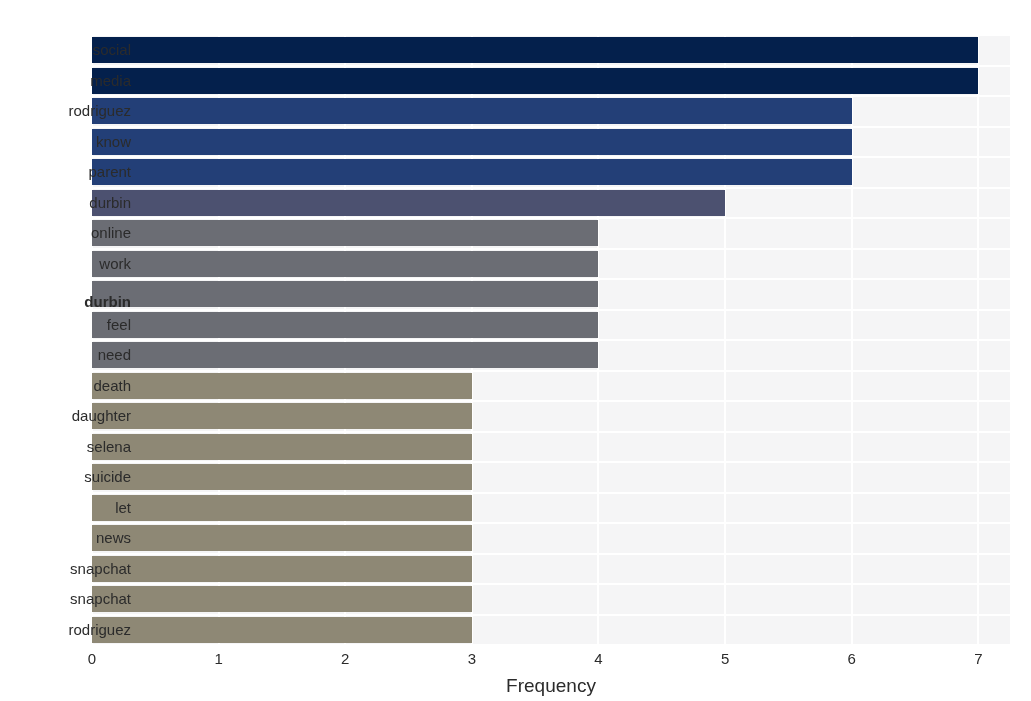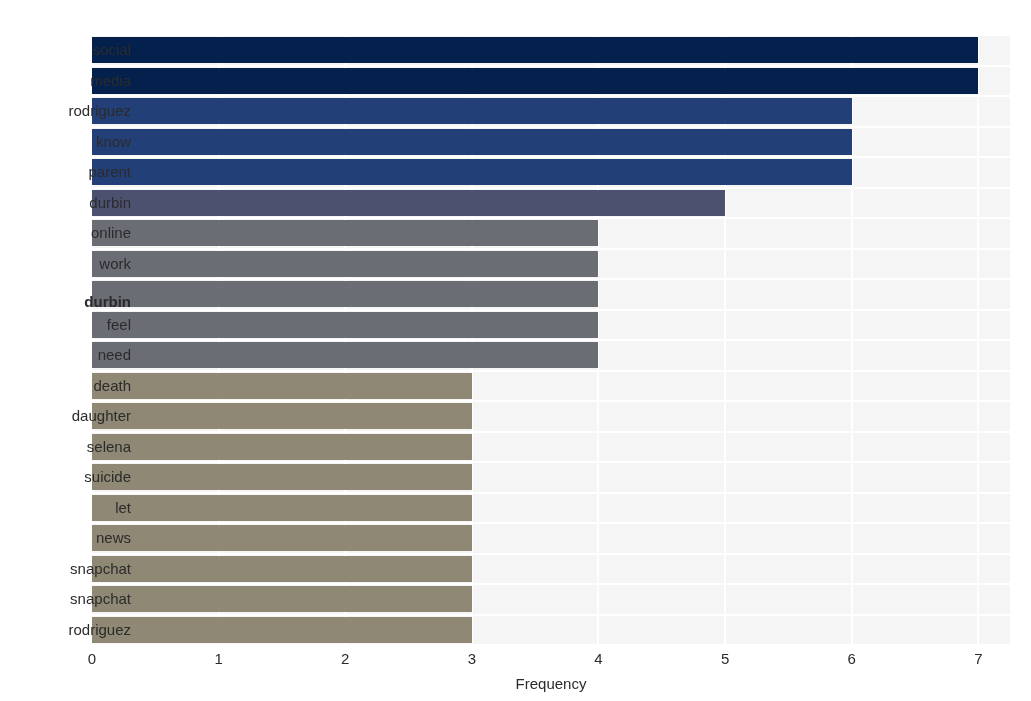--- a/index.html
+++ b/index.html
@@ -108,21 +108,21 @@
     font-size: 15px;
     color: #2b2b2b;
   }
 
   #xaxis-label {
     position: absolute;
     left: 92px;
     top: 675px;
     width: 918px;
     text-align: center;
-    font-size: 15px;
+    font-size: 19px;
     color: #2b2b2b;
   }
 </style>
 </head>
 <body>
 
 <div id="figure">
 
 
   <div id="plot-area">

